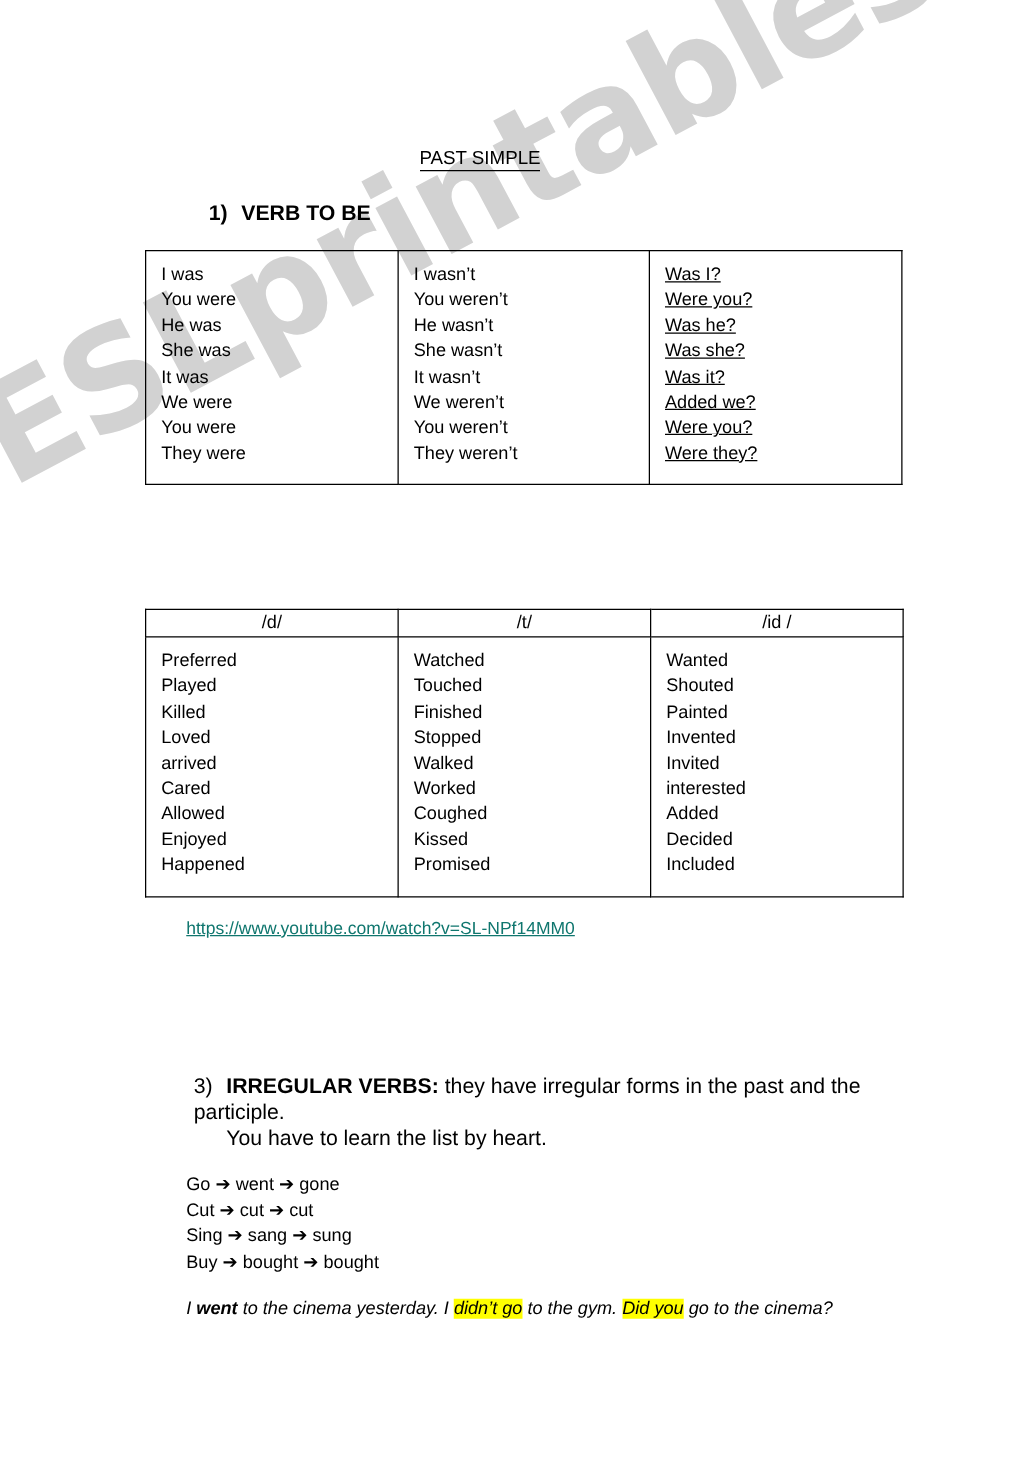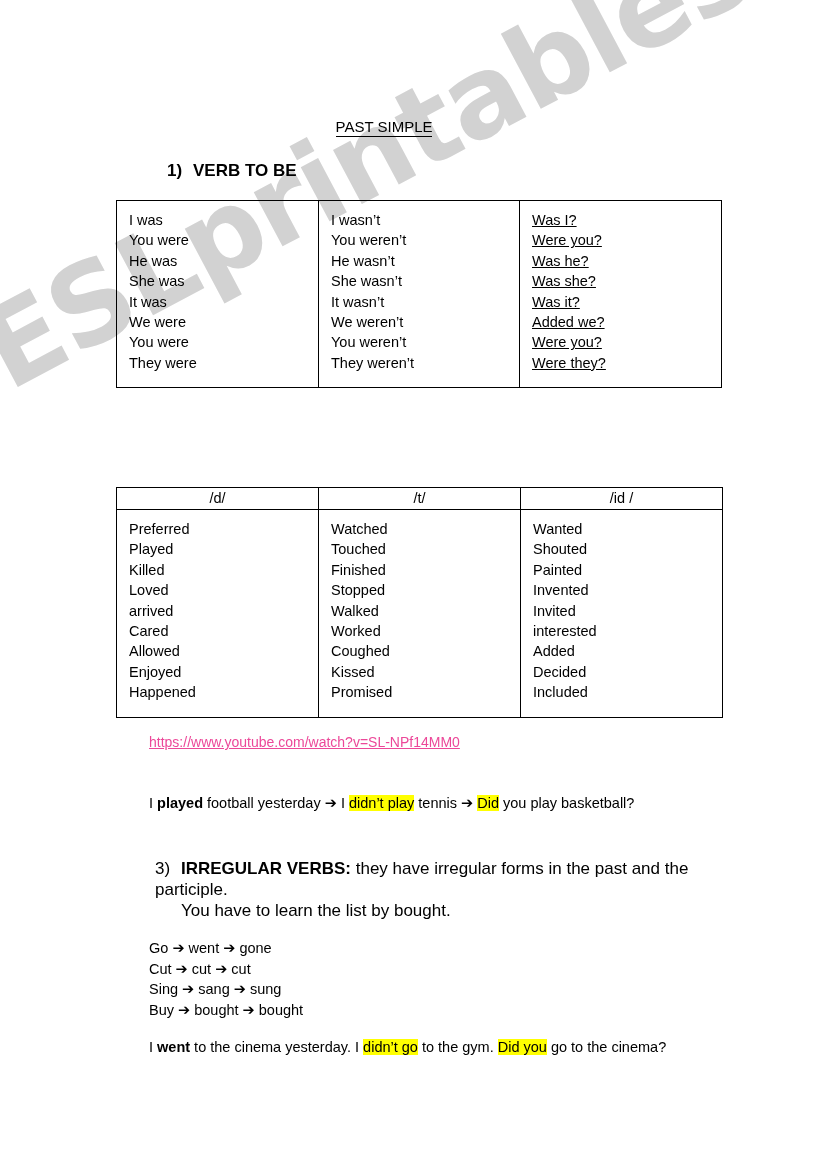--- a/index.html
+++ b/index.html
@@ -109,32 +109,32 @@
 
   #table-reg { left: 116px; top: 487px; width: 602px; }
   #table-reg td { width: 201px; }
 
   
   #yt-link {
     position: absolute;
     left: 149px;
     top: 734px;
     font-size: 14px;
-    color: #ec4899;
+    color: #0f766e;
     text-decoration: underline;
   }
 
   
   .example {
     position: absolute;
     font-size: 14.5px;
     white-space: nowrap;
   }
   #ex1 { left: 149px; top: 795px; }
-  #ex2 { left: 149px; top: 1039px; }
+  #ex2 { left: 149px; top: 1039px; font-style: italic; }
   .hl { background: #ffff00; }
   .arrow { font-family: "DejaVu Sans", sans-serif; font-weight: bold; }
 
   
   #irr-list {
     position: absolute;
     left: 149px;
     top: 938px;
     font-size: 14.5px;
     line-height: 20.5px;
@@ -244,27 +244,24 @@
           <div>Decided</div>
           <div>Included</div>
         </div>
       </td>
     </tr>
   </tbody>
     </table>
 
   <a id="yt-link" href="#">https://www.youtube.com/watch?v=SL-NPf14MM0</a>
 
-  <div id="ex1" class="example">
-    <span>I </span><span class="bold">played</span><span> football yesterday </span><span class="arrow">➔</span><span> I </span><span class="hl">didn’t play</span><span> tennis </span><span class="arrow">➔</span><span> </span><span class="hl">Did</span><span> you play basketball?</span>
-  </div>
 
   <div id="sec3" class="section-head">
     <span class="num">3)</span><span class="bold">IRREGULAR VERBS:</span><span> they have irregular forms in the past and the participle.</span>
-    <span class="cont">You have to learn the list by bought.</span>
+    <span class="cont">You have to learn the list by heart.</span>
   </div>
 
   <div id="irr-list">
     <div><span>Go</span> <span class="arrow">➔</span> <span>went</span> <span class="arrow">➔</span> <span>gone</span></div>
     <div><span>Cut</span> <span class="arrow">➔</span> <span>cut</span> <span class="arrow">➔</span> <span>cut</span></div>
     <div><span>Sing</span> <span class="arrow">➔</span> <span>sang</span> <span class="arrow">➔</span> <span>sung</span></div>
     <div><span>Buy</span> <span class="arrow">➔</span> <span>bought</span> <span class="arrow">➔</span> <span>bought</span></div>
   </div>
 
   <div id="ex2" class="example">

